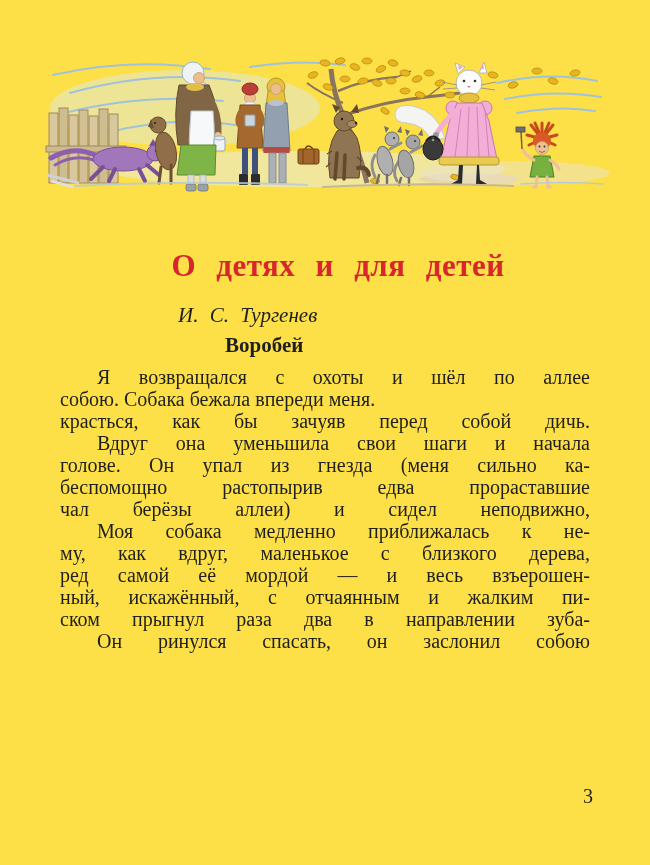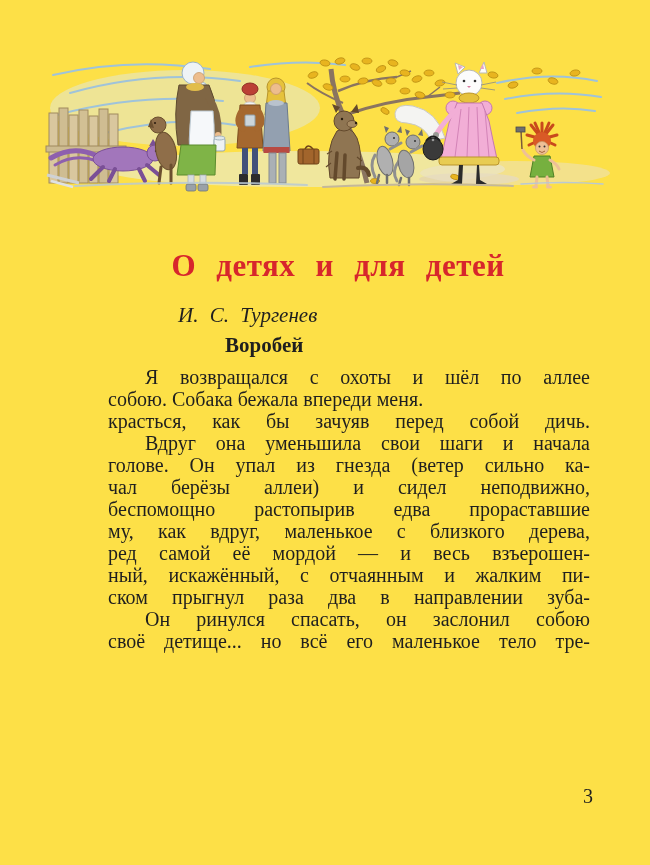--- a/index.html
+++ b/index.html
@@ -14,21 +14,21 @@
   .illustration{position:absolute;left:45px;top:52px;width:565px;height:142px;}
   .illustration svg{width:100%;height:100%;display:block;}
   .section-title{
     position:absolute;left:60px;top:246px;width:530px;box-sizing:border-box;padding-left:26px;
     text-align:center;font-weight:bold;font-size:31px;line-height:40px;
     color:var(--heading-color);word-spacing:12px;letter-spacing:.5px;white-space:nowrap;
   }
   .author{position:absolute;left:178px;top:302px;font-size:21px;line-height:26px;font-style:italic;word-spacing:6px;}
   .story-title{position:absolute;left:194px;top:332px;font-size:21px;line-height:26px;font-weight:bold;margin-left:31px;}
   .story-body{position:absolute;left:60px;top:366px;width:530px;font-size:20px;line-height:22px;}
-  .line{text-align:left;white-space:normal;margin-left:48px;}
+  .line{text-align:left;white-space:normal;}
   .line.fill{text-align:justify;text-align-last:justify;}
   .line.first{text-indent:37px;}
   .page-number{position:absolute;right:57px;top:785px;font-size:20px;line-height:22px;}
 </style>
 </head>
 <body>
 
 <div class="page">
 
   <div class="illustration">
@@ -262,26 +262,26 @@
 
   <div class="author">И. С. Тургенев</div>
 
   <div class="story-title">Воробей</div>
 
   <div class="story-body">
       <div class="line first fill">Я возвращался с охоты и шёл по аллее</div>
       <div class="line">собою. Собака бежала впереди меня.</div>
       <div class="line fill">красться, как бы зачуяв перед собой дичь.</div>
       <div class="line first fill">Вдруг она уменьшила свои шаги и начала</div>
-      <div class="line fill">голове. Он упал из гнезда (ветер сильно ка-</div>
+      <div class="line fill">голове. Он упал из гнезда (меня сильно ка-</div>
+      <div class="line fill">беспомощно растопырив едва прораставшие</div>
       <div class="line fill">чал берёзы аллеи) и сидел неподвижно,</div>
-      <div class="line fill">беспомощно растопырив едва прораставшие</div>
+      <div class="line first fill">Моя собака медленно приближалась к не-</div>
       <div class="line fill">му, как вдруг, маленькое с близкого дерева,</div>
       <div class="line fill">ред самой её мордой — и весь взъерошен-</div>
       <div class="line fill">ный, искажённый, с отчаянным и жалким пи-</div>
       <div class="line fill">ском прыгнул раза два в направлении зуба-</div>
       <div class="line first fill">Он ринулся спасать, он заслонил собою</div>
-      <div class="line fill">своё детище... но всё его маленькое тело тре-</div>
     </div>
 
   <div class="page-number">3</div>
 
 </div>
 
 </body></html>

